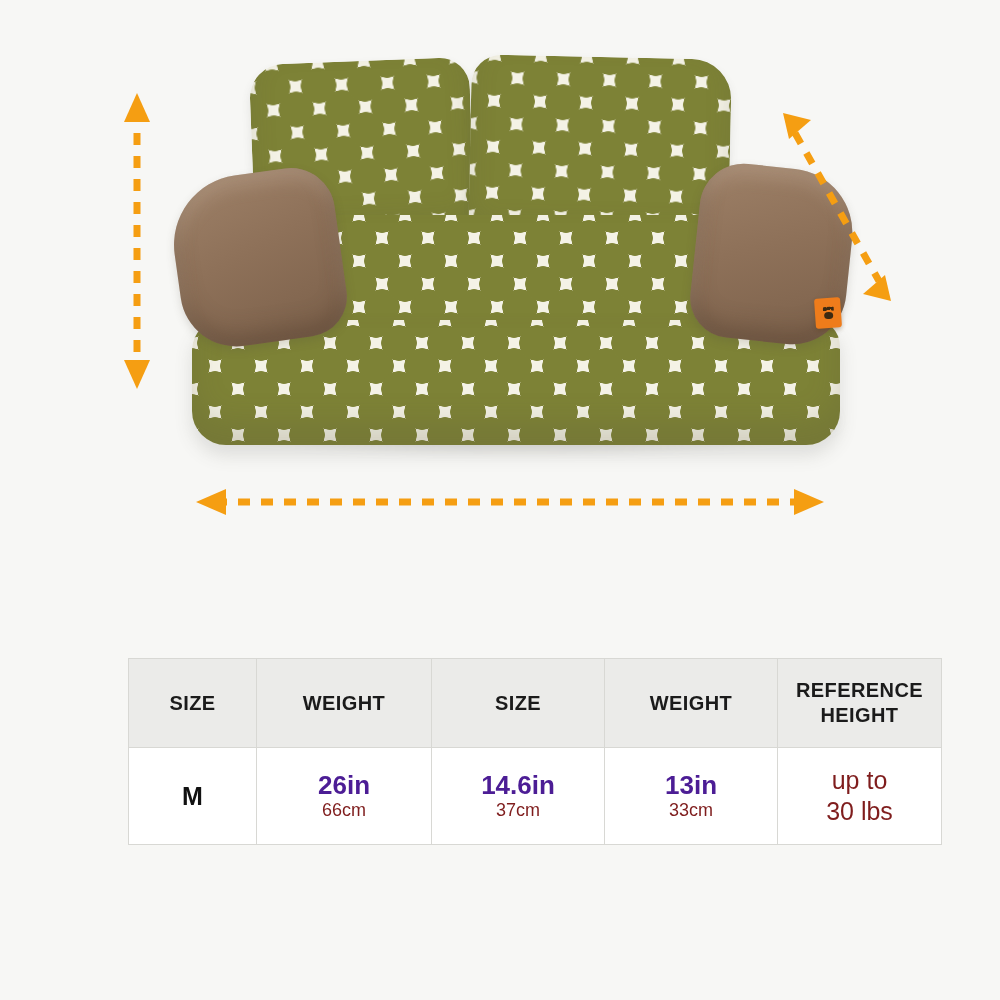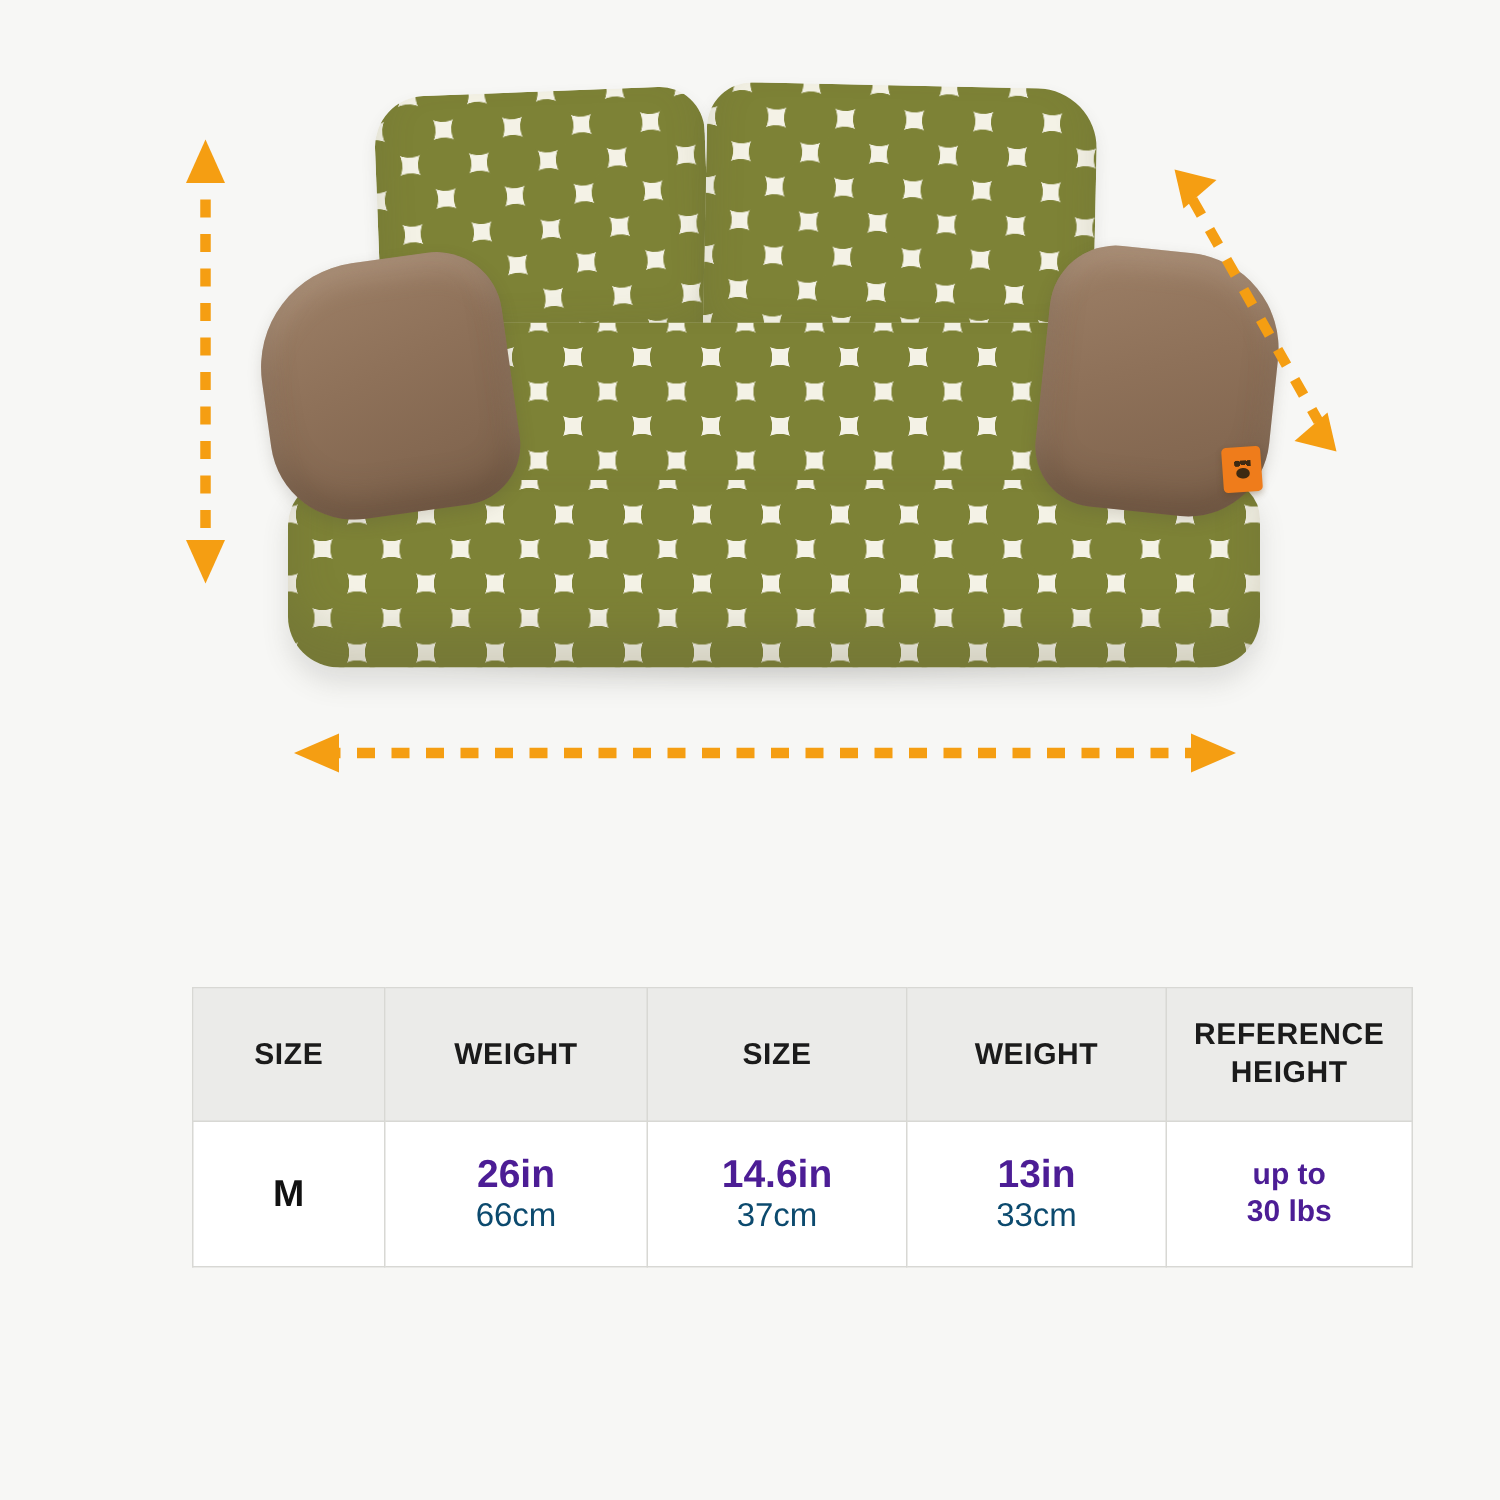--- a/index.html
+++ b/index.html
@@ -213,28 +213,28 @@
     font-weight: bold;
     color: #111;
   }
   .dim-in {
     font-size: 26px;
     font-weight: bold;
     color: #4c1d95;
     line-height: 1.08;
   }
   .dim-cm {
-    font-size: 22px;
-    color: #0c4a6e;
+    font-size: 18px;
+    color: #7f1d1d;
     line-height: 1.25;
   }
   .ref-weight {
-    font-size: 20px;
-    font-weight: bold;
-    color: #4c1d95;
+    font-size: 25px;
+    font-weight: normal;
+    color: #7f1d1d;
     line-height: 1.25;
   }
 </style>
 </head>
 <body>
 
 <div class="page">
 
   <div class="product-area">
 

